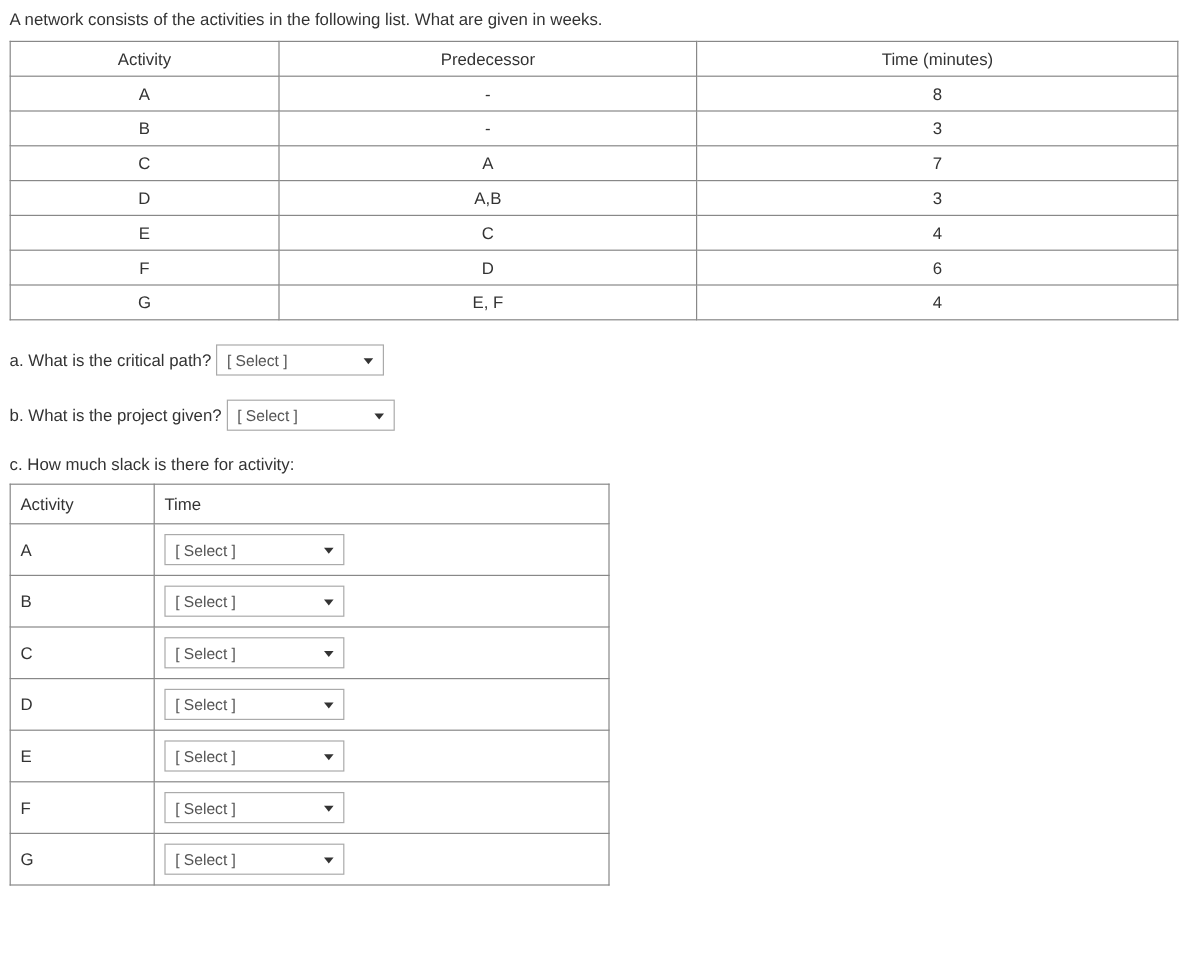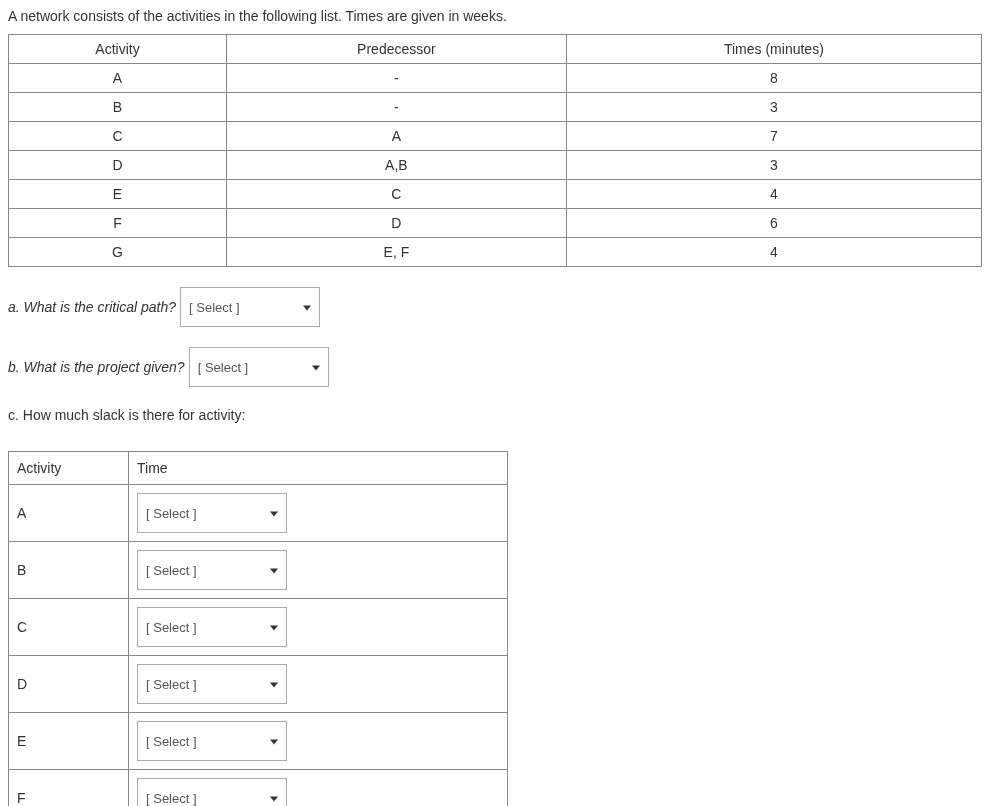--- a/index.html
+++ b/index.html
@@ -37,33 +37,32 @@
       font-weight: normal;
     }
     .question-row {
       display: flex;
       align-items: center;
       margin-bottom: 20px;
       gap: 4px;
     }
     .question-row .label {
       font-size: 14px;
-      font-style: italic;
     }
     .select-box {
       border: 1px solid #aaa;
       padding: 4px 24px 4px 8px;
       font-size: 13px;
       color: #555;
       background: #fff;
       position: relative;
       display: inline-flex;
       align-items: center;
       min-width: 140px;
-      height: 40px;
+      height: 26px;
       cursor: pointer;
     }
     .select-box::after {
       content: "";
       position: absolute;
       right: 8px;
       top: 50%;
       transform: translateY(-30%);
       width: 0;
       height: 0;
@@ -87,35 +86,35 @@
     .slack-table th {
       font-weight: normal;
     }
     .slack-table .activity-col {
       width: 120px;
     }
     .slack-table td .select-box {
       min-width: 150px;
     }
     .question-c {
-      margin-bottom: 28px;
+      margin-bottom: 8px;
       font-size: 14px;
     }
   </style>
 </head>
 <body>
 
-<div class="intro">A network consists of the activities in the following list. Times are given in weeks.</div>
+<div class="intro">A network consists of the activities in the following list. What are given in weeks.</div>
 
 <table class="main-table">
   <thead>
     <tr>
       <th>Activity</th>
       <th>Predecessor</th>
-      <th>Times (minutes)</th>
+      <th>Time (minutes)</th>
     </tr>
   </thead>
   <tbody>
     <tr>
       <td>A</td>
       <td>-</td>
       <td>8</td>
     </tr>
     <tr>
       <td>B</td>

